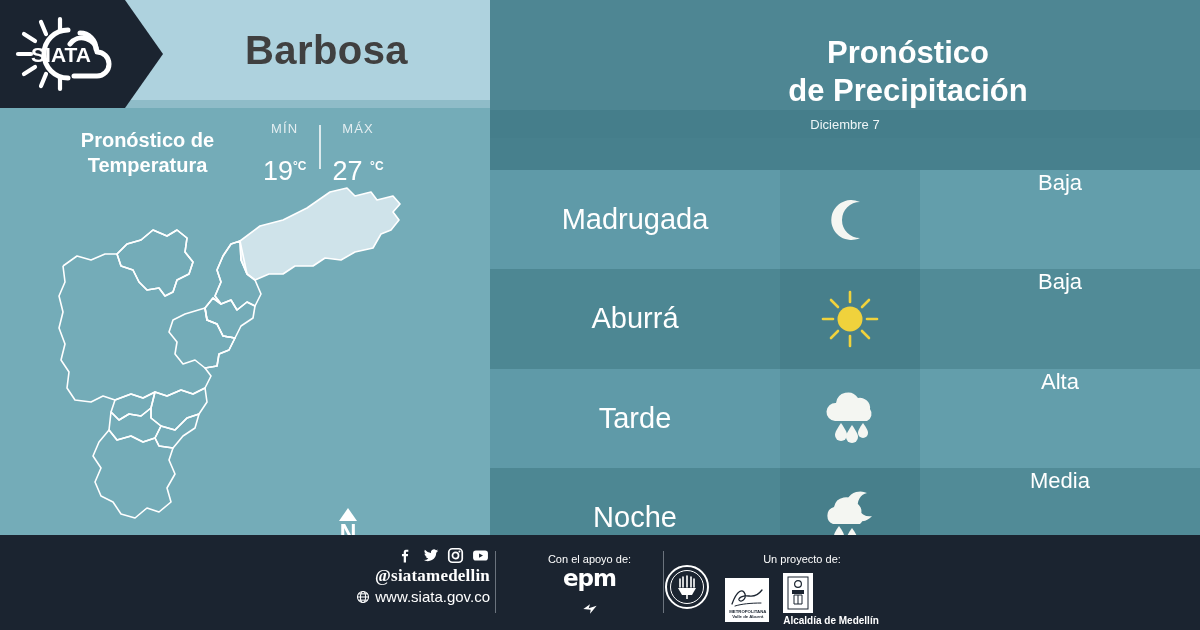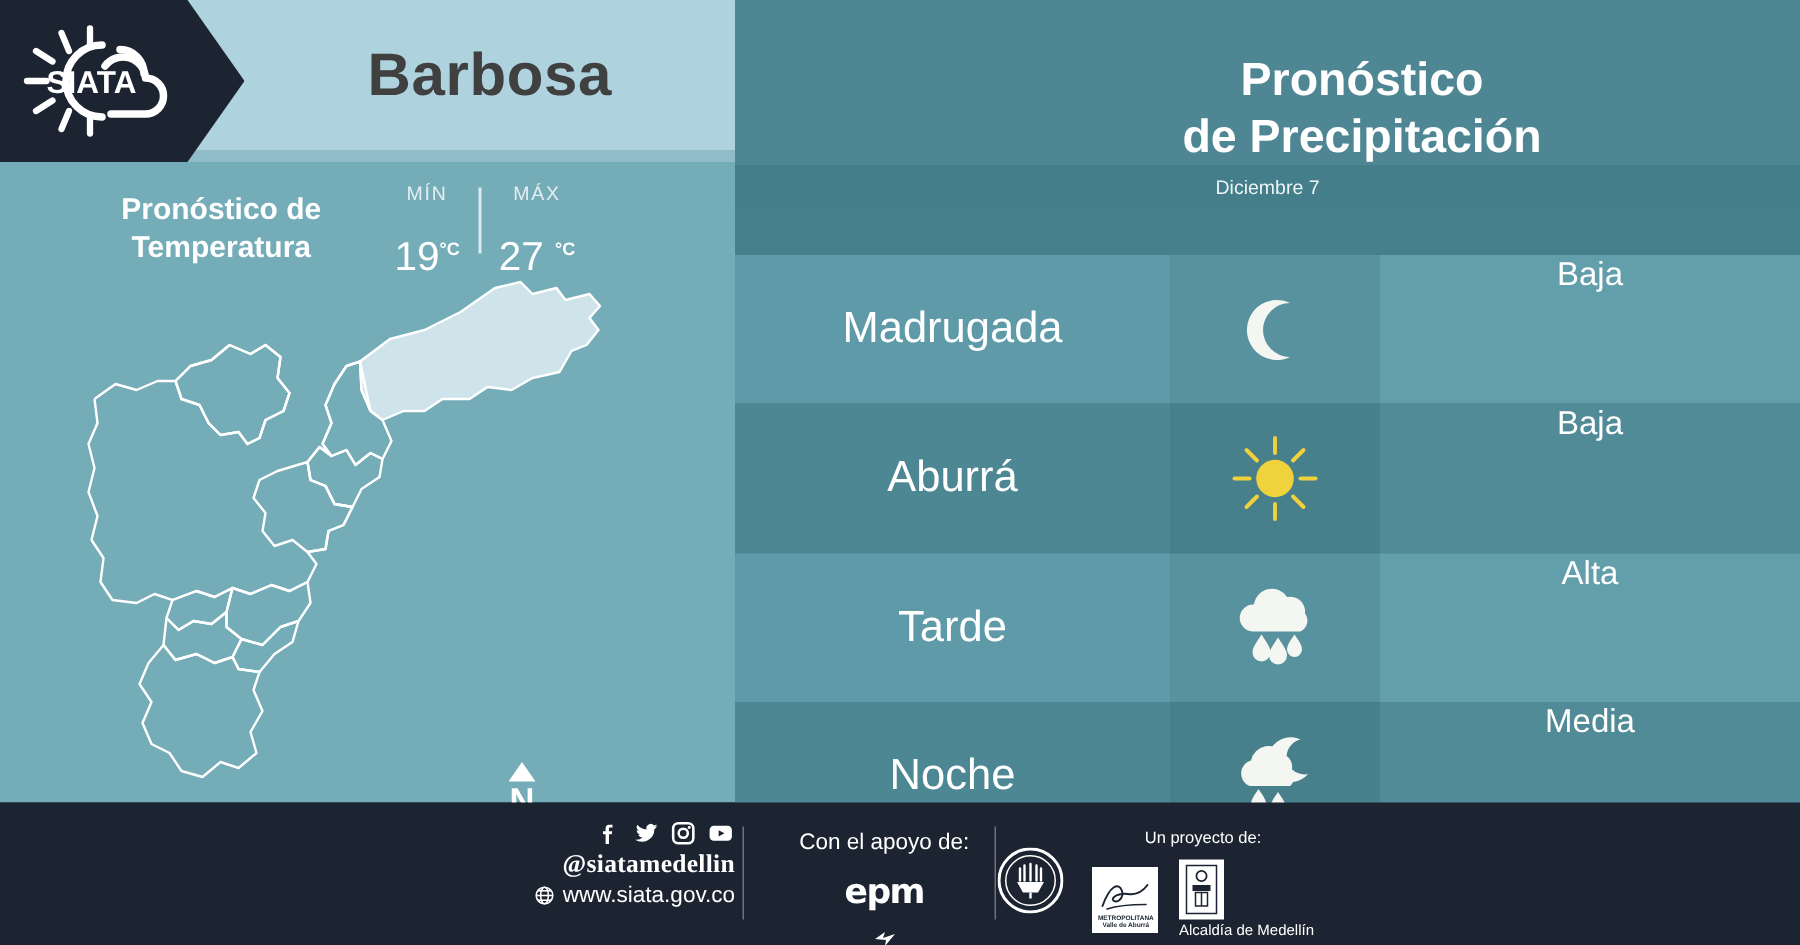--- a/index.html
+++ b/index.html
@@ -110,26 +110,26 @@
     background:#1b2430;
   }
   .f-social {
     position:absolute; left:300px; top:12px; width:190px; text-align:right; color:#fff;
   }
   .f-social-icons { display:flex; justify-content:flex-end; gap:7px; margin-bottom:1px; }
   .f-handle { font-size:17px; font-weight:bold; line-height:22px; letter-spacing:.2px;font-family:Liberation Serif, serif; }
   .f-web { font-size:15px; line-height:20px; display:flex; align-items:center; justify-content:flex-end; gap:5px; }
   .f-divider { position:absolute; top:16px; width:1px; height:62px; background:#6b737d; }
   .f-support { position:absolute; left:512px; top:18px; width:155px; text-align:center; color:#fff; }
-  .f-support .cap { font-size:15px; margin-bottom:12px; display:block; }
+  .f-support .cap { font-size:11px; display:block; }
   .f-logos-row { display:flex; align-items:center; justify-content:flex-end; gap:10px;flex-direction:column; }
   .f-project { position:absolute; left:712px; top:18px; width:180px; text-align:center; color:#fff; }
   .f-project .cap { font-size:11px; margin-bottom:8px; display:block; }
   .f-proj-row { display:flex; align-items:center; justify-content:center; gap:14px; }
-  .alc-label { font-size:10px; font-weight:normal; margin-top:2px; }
+  .alc-label { font-size:10px; font-weight:bold; margin-top:2px; }
   .seal { position:absolute; left:665px; top:30px; }
   .epm-text { font-size:23px; font-weight:bold; letter-spacing:-1px; font-family:"DejaVu Sans", sans-serif; }
   .isagen-text { font-size:15px; font-weight:bold; letter-spacing:.3px; }
   .area-box { width:44px; height:44px; background:#fff; position:relative; }
   .area-box .sig { position:absolute; left:4px; top:6px; }
   .area-box .sub { position:absolute; left:4px; bottom:3px; font-size:4.3px; color:#1b2430; font-weight:bold; line-height:5px; }
   .alc-box { width:30px; height:40px; background:#fff; display:flex; align-items:center; justify-content:center; }
 </style>
 </head>
 <body>

